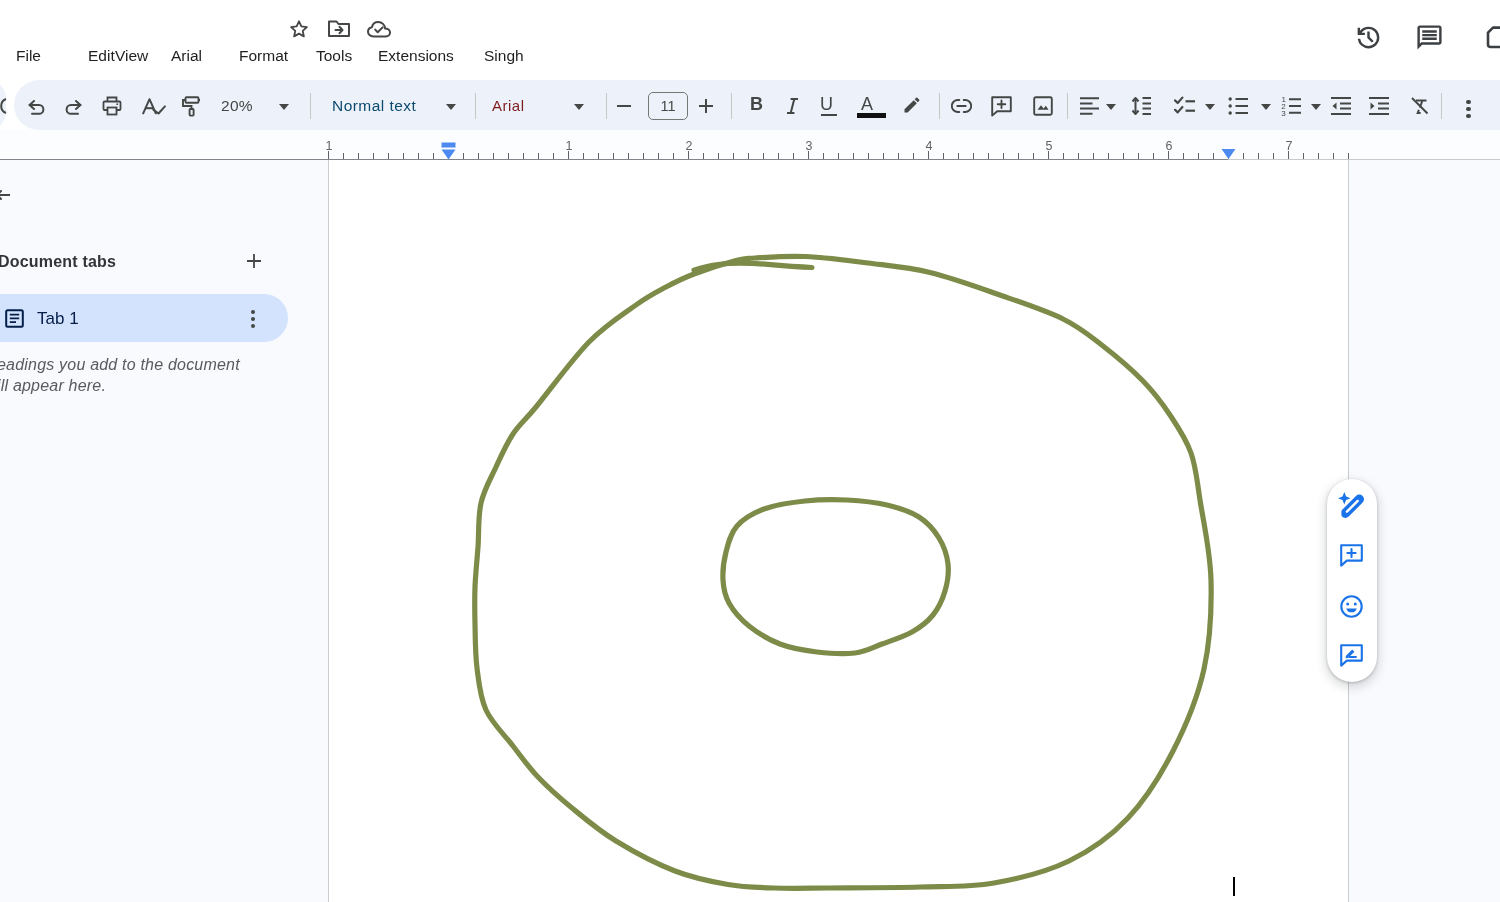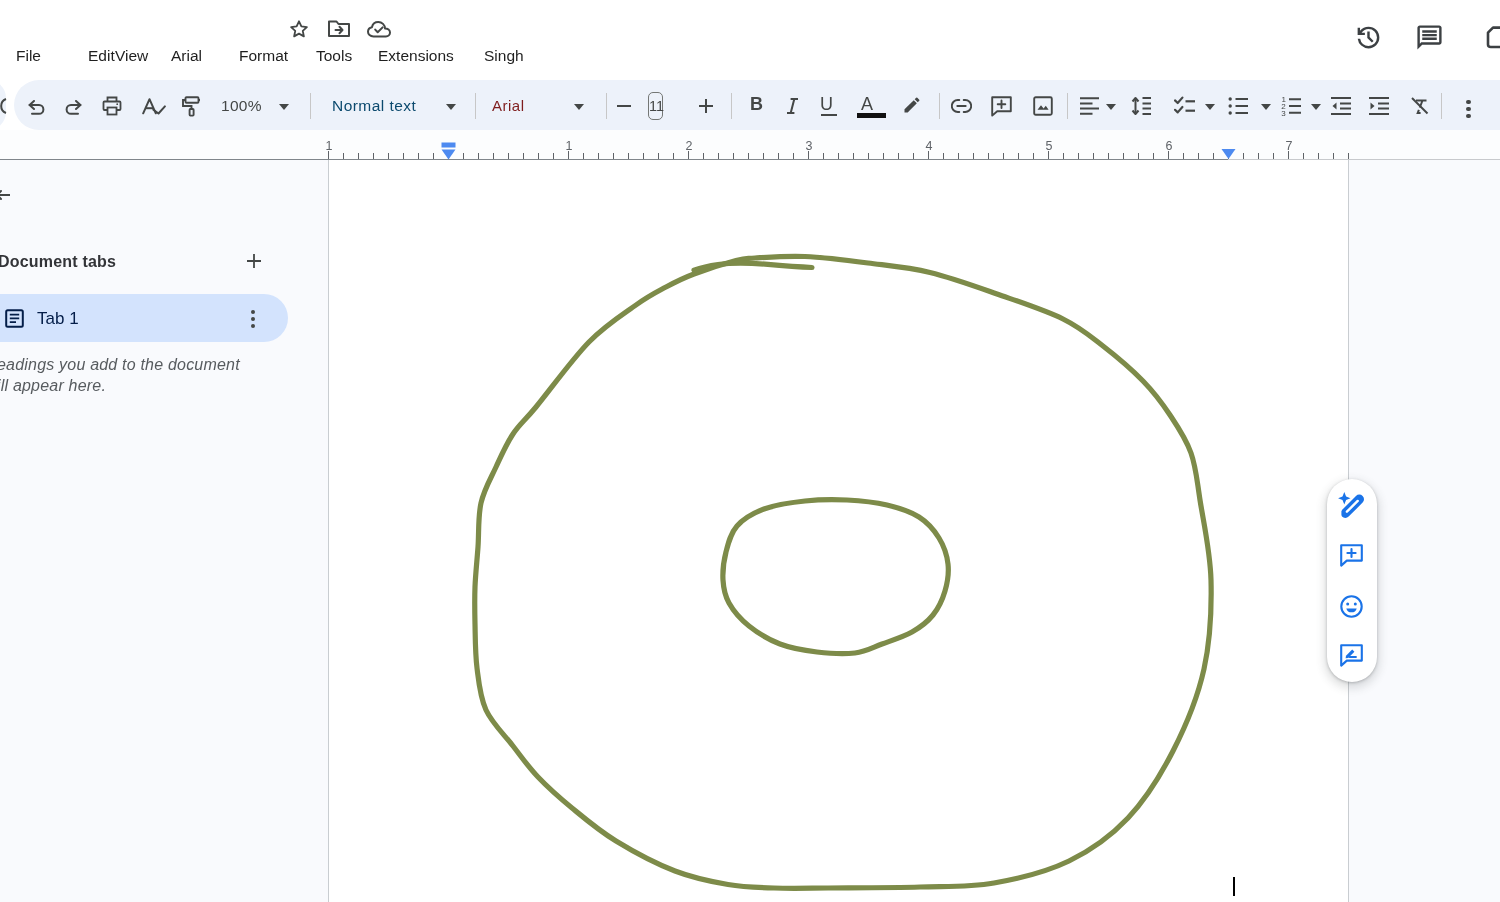--- a/index.html
+++ b/index.html
@@ -171,34 +171,34 @@
     <svg class="ic" style="left:142px;top:98px" width="24" height="18" viewBox="0 0 24 18" fill="none" stroke="#444746" stroke-width="2">
       <path d="M1.2 15.3 L7.5 1.2 L13.8 15.3" stroke-linecap="round" stroke-linejoin="round"></path>
       <path d="M3.4 10.2 L11.6 10.2"></path>
       <path d="M11.4 11.7 L16.5 15.5 L22.9 8.4" stroke-linecap="round" stroke-linejoin="round"></path>
     </svg>
     <svg class="ic" style="left:181px;top:96px" width="20" height="22" viewBox="0 0 20 22" fill="none" stroke="#444746" stroke-width="1.9">
       <rect x="4.5" y="1.2" width="13" height="5.6" rx="1"></rect>
       <path d="M17.5 4 L19 4 M4.5 4 L2 4 L2 10 L10.5 10 L10.5 13"></path>
       <rect x="8.6" y="13" width="4" height="6.6" rx="0.8"></rect>
     </svg>
-    <div class="abs" style="left:221px;top:97px;font-size:15.5px;letter-spacing:0.3px;color:#444746;">100%</div>
+    <div class="abs" style="left:221px;top:97px;font-size:15.5px;letter-spacing:0.3px;color:#444746;">20%</div>
     <svg class="ic" style="left:279px;top:104px" width="10" height="6" viewBox="0 0 10 6">
         <path d="M0 0 L10 0 L5 6 Z" fill="#444746"></path>
       </svg>
     <div class="abs" style="left:332px;top:97px;font-size:15.5px;letter-spacing:0.45px;color:#0c4a6e;">Normal text</div>
     <svg class="ic" style="left:446px;top:104px" width="10" height="6" viewBox="0 0 10 6">
         <path d="M0 0 L10 0 L5 6 Z" fill="#444746"></path>
       </svg>
     <div class="abs" style="left:492px;top:97px;font-size:15px;letter-spacing:0.5px;color:#7f1d1d;">Arial</div>
     <svg class="ic" style="left:574px;top:104px" width="10" height="6" viewBox="0 0 10 6">
         <path d="M0 0 L10 0 L5 6 Z" fill="#444746"></path>
       </svg>
     <div class="abs" style="left:617px;top:105px;width:14px;height:2px;background:#444746;"></div>
-    <div class="abs" style="left:648px;top:92px;width:15px;height:28px;border:1px solid #747775;border-radius:5px;font-size:14.5px;color:#444746;text-align:center;line-height:26px;">11</div>
+    <div class="abs" style="left:648px;top:92px;width:40px;height:28px;border:1px solid #747775;border-radius:5px;font-size:14.5px;color:#444746;text-align:center;line-height:26px;">11</div>
     <svg class="ic" style="left:699px;top:99px" width="14" height="14" viewBox="0 0 14 14" stroke="#444746" stroke-width="2">
         <path d="M7 0 L7 14 M0 7 L14 7"></path>
       </svg>
     <div class="abs" style="left:750px;top:94px;font-size:18px;font-weight:700;color:#444746;">B</div>
     <svg class="ic" style="left:786px;top:98px" width="13" height="16" viewBox="0 0 13 16" stroke="#444746" stroke-width="2" fill="none">
       <path d="M4.6 1 L12 1 M1 15 L8.4 15 M8.3 1 L4.7 15"></path>
     </svg>
     <div class="abs" style="left:820px;top:94px;font-size:18px;color:#444746;">U</div>
     <div class="abs" style="left:821px;top:113.5px;width:16px;height:2.2px;background:#444746;"></div>
     <div class="abs" style="left:861px;top:94px;font-size:18px;color:#444746;">A</div>

